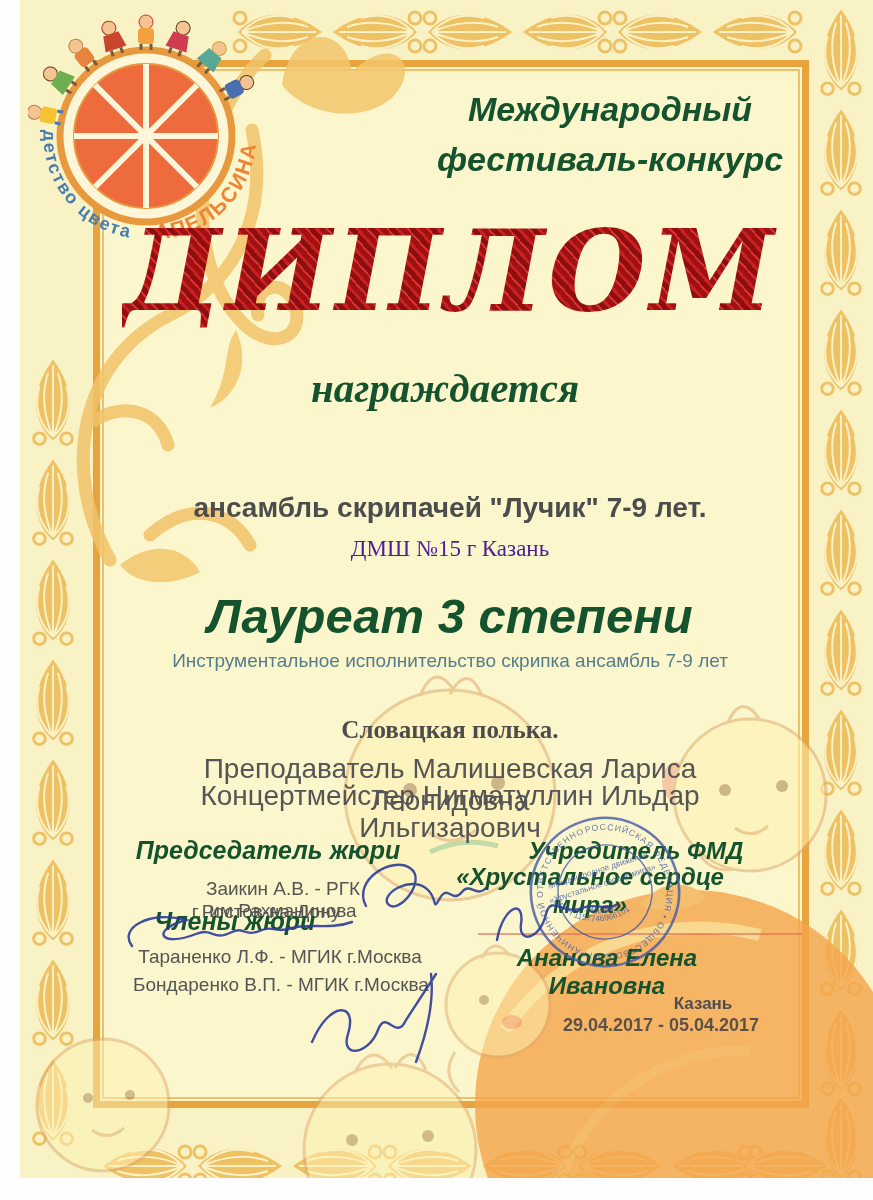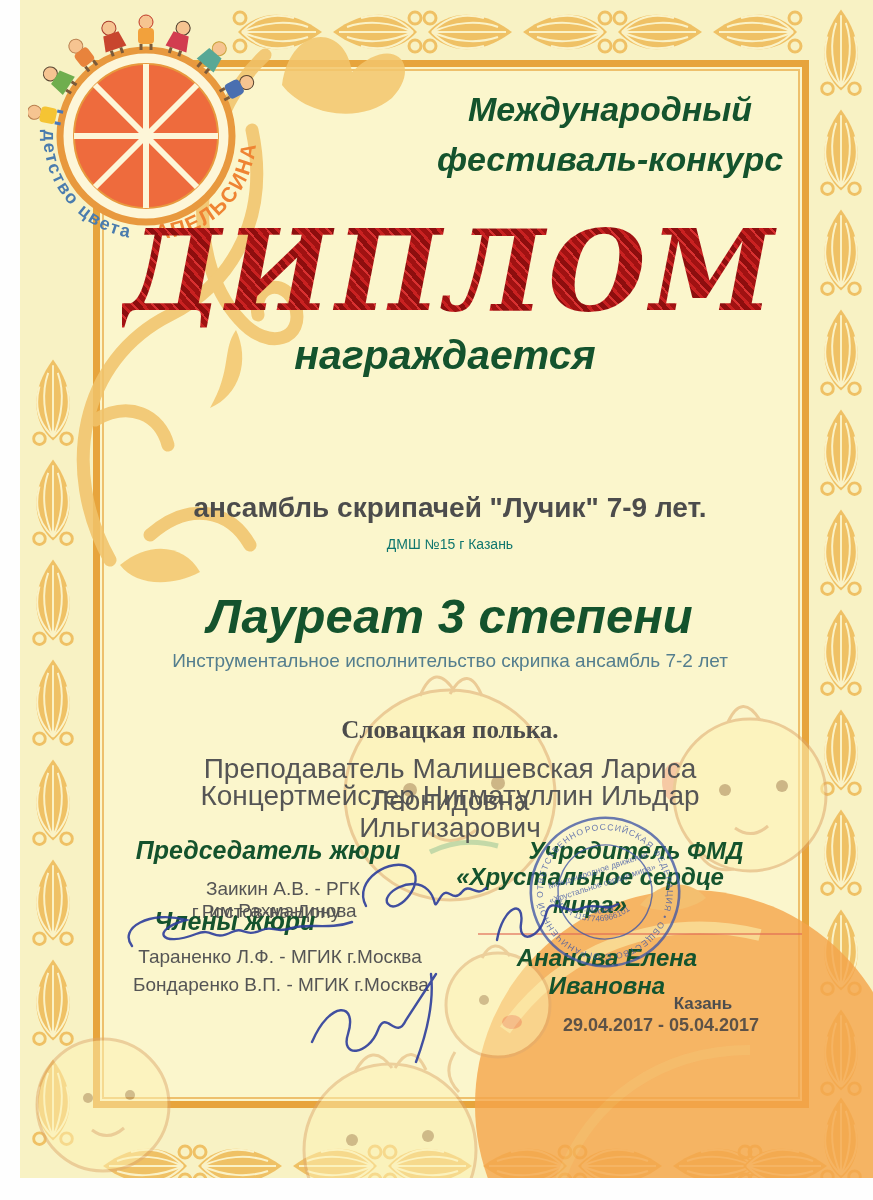--- a/index.html
+++ b/index.html
@@ -19,21 +19,21 @@
   }
   .hdr{font-size:34px;line-height:50px;}
   .diplom{
     font-family:"DejaVu Serif",serif;font-style:italic;font-weight:bold;
     font-size:112px;letter-spacing:4px;transform:skewX(-4deg);
     background:repeating-linear-gradient(48deg,#8d0e0e 0 5px,#c92121 5px 8px,#a01212 8px 13px,#d83030 13px 15px);
     -webkit-background-clip:text;background-clip:text;color:transparent;
   }
   .nagr{font-size:41px;}
   .recipient{font-size:28px;font-weight:bold;color:#4c4c4c;}
-  .school{font-size:14px;color:#0f766e;}
+  .school{font-size:23px;color:#4c1d95;font-family:Liberation Serif, serif;}
   .award{font-size:49px;}
   .nomination{font-size:19px;color:#547e8e;}
   .piece{font-size:25px;font-weight:bold;color:#4c4c4c;font-family:Liberation Serif, serif;}
   .staffline{font-size:28px;color:#555;}
   .jlabel{font-size:25px;}
   .jname{font-size:19px;color:#555;}
   .flabel{font-size:24px;}
   .kazan{font-size:17px;font-weight:bold;color:#4e4e4e;}
   .dates{font-size:18px;font-weight:bold;color:#5d5247;}
   .strip{position:absolute;background:#fefefe;z-index:60;}
@@ -279,27 +279,27 @@
 
   <div class="abs ctr red hdr" style="left:420px;top:84px;width:380px;">
     <div>Международный</div>
     <div>фестиваль-конкурс</div>
   </div>
 
   <div class="abs ctr" style="left:105px;top:205px;width:690px;">
     <span class="diplom">ДИПЛОМ</span>
   </div>
 
-  <div class="abs ctr red nagr" style="left:195px;top:332px;width:500px;">награждается</div>
+  <div class="abs ctr red nagr" style="left:195px;top:364px;width:500px;font-family:Liberation Serif, serif;">награждается</div>
 
   <div class="abs ctr recipient" style="left:150px;top:492px;width:600px;">ансамбль скрипачей "Лучик" 7-9 лет.</div>
   <div class="abs ctr school" style="left:150px;top:536px;width:600px;">ДМШ №15 г Казань</div>
 
   <div class="abs ctr red award" style="left:150px;top:588px;width:600px;">Лауреат 3 степени</div>
-  <div class="abs ctr nomination" style="left:120px;top:650px;width:660px;">Инструментальное исполнительство скрипка ансамбль 7-2 лет</div>
+  <div class="abs ctr nomination" style="left:120px;top:650px;width:660px;">Инструментальное исполнительство скрипка ансамбль 7-9 лет</div>
 
   <div class="abs ctr piece" style="left:150px;top:716px;width:600px;">Словацкая полька.</div>
   <div class="abs ctr staffline" style="left:150px;top:753px;width:600px;">Преподаватель Малишевская Лариса Леонидовна</div>
   <div class="abs ctr staffline" style="left:150px;top:780px;width:600px;">Концертмейстер Нигматуллин Ильдар Ильгизарович</div>
 
   <div class="abs ctr red jlabel" style="left:118px;top:836px;width:300px;">Председатель жюри</div>
   <div class="abs ctr jname" style="left:133px;top:878px;width:300px;">Заикин А.В. - РГК им.Рахманинова</div>
   <div class="abs ctr jname" style="left:116px;top:901px;width:300px;">г.Ростов-на-Дону</div>
   <div class="abs ctr red jlabel" style="left:85px;top:907px;width:300px;">Члены жюри</div>
   <div class="abs ctr jname" style="left:130px;top:946px;width:300px;">Тараненко Л.Ф. - МГИК г.Москва</div>

